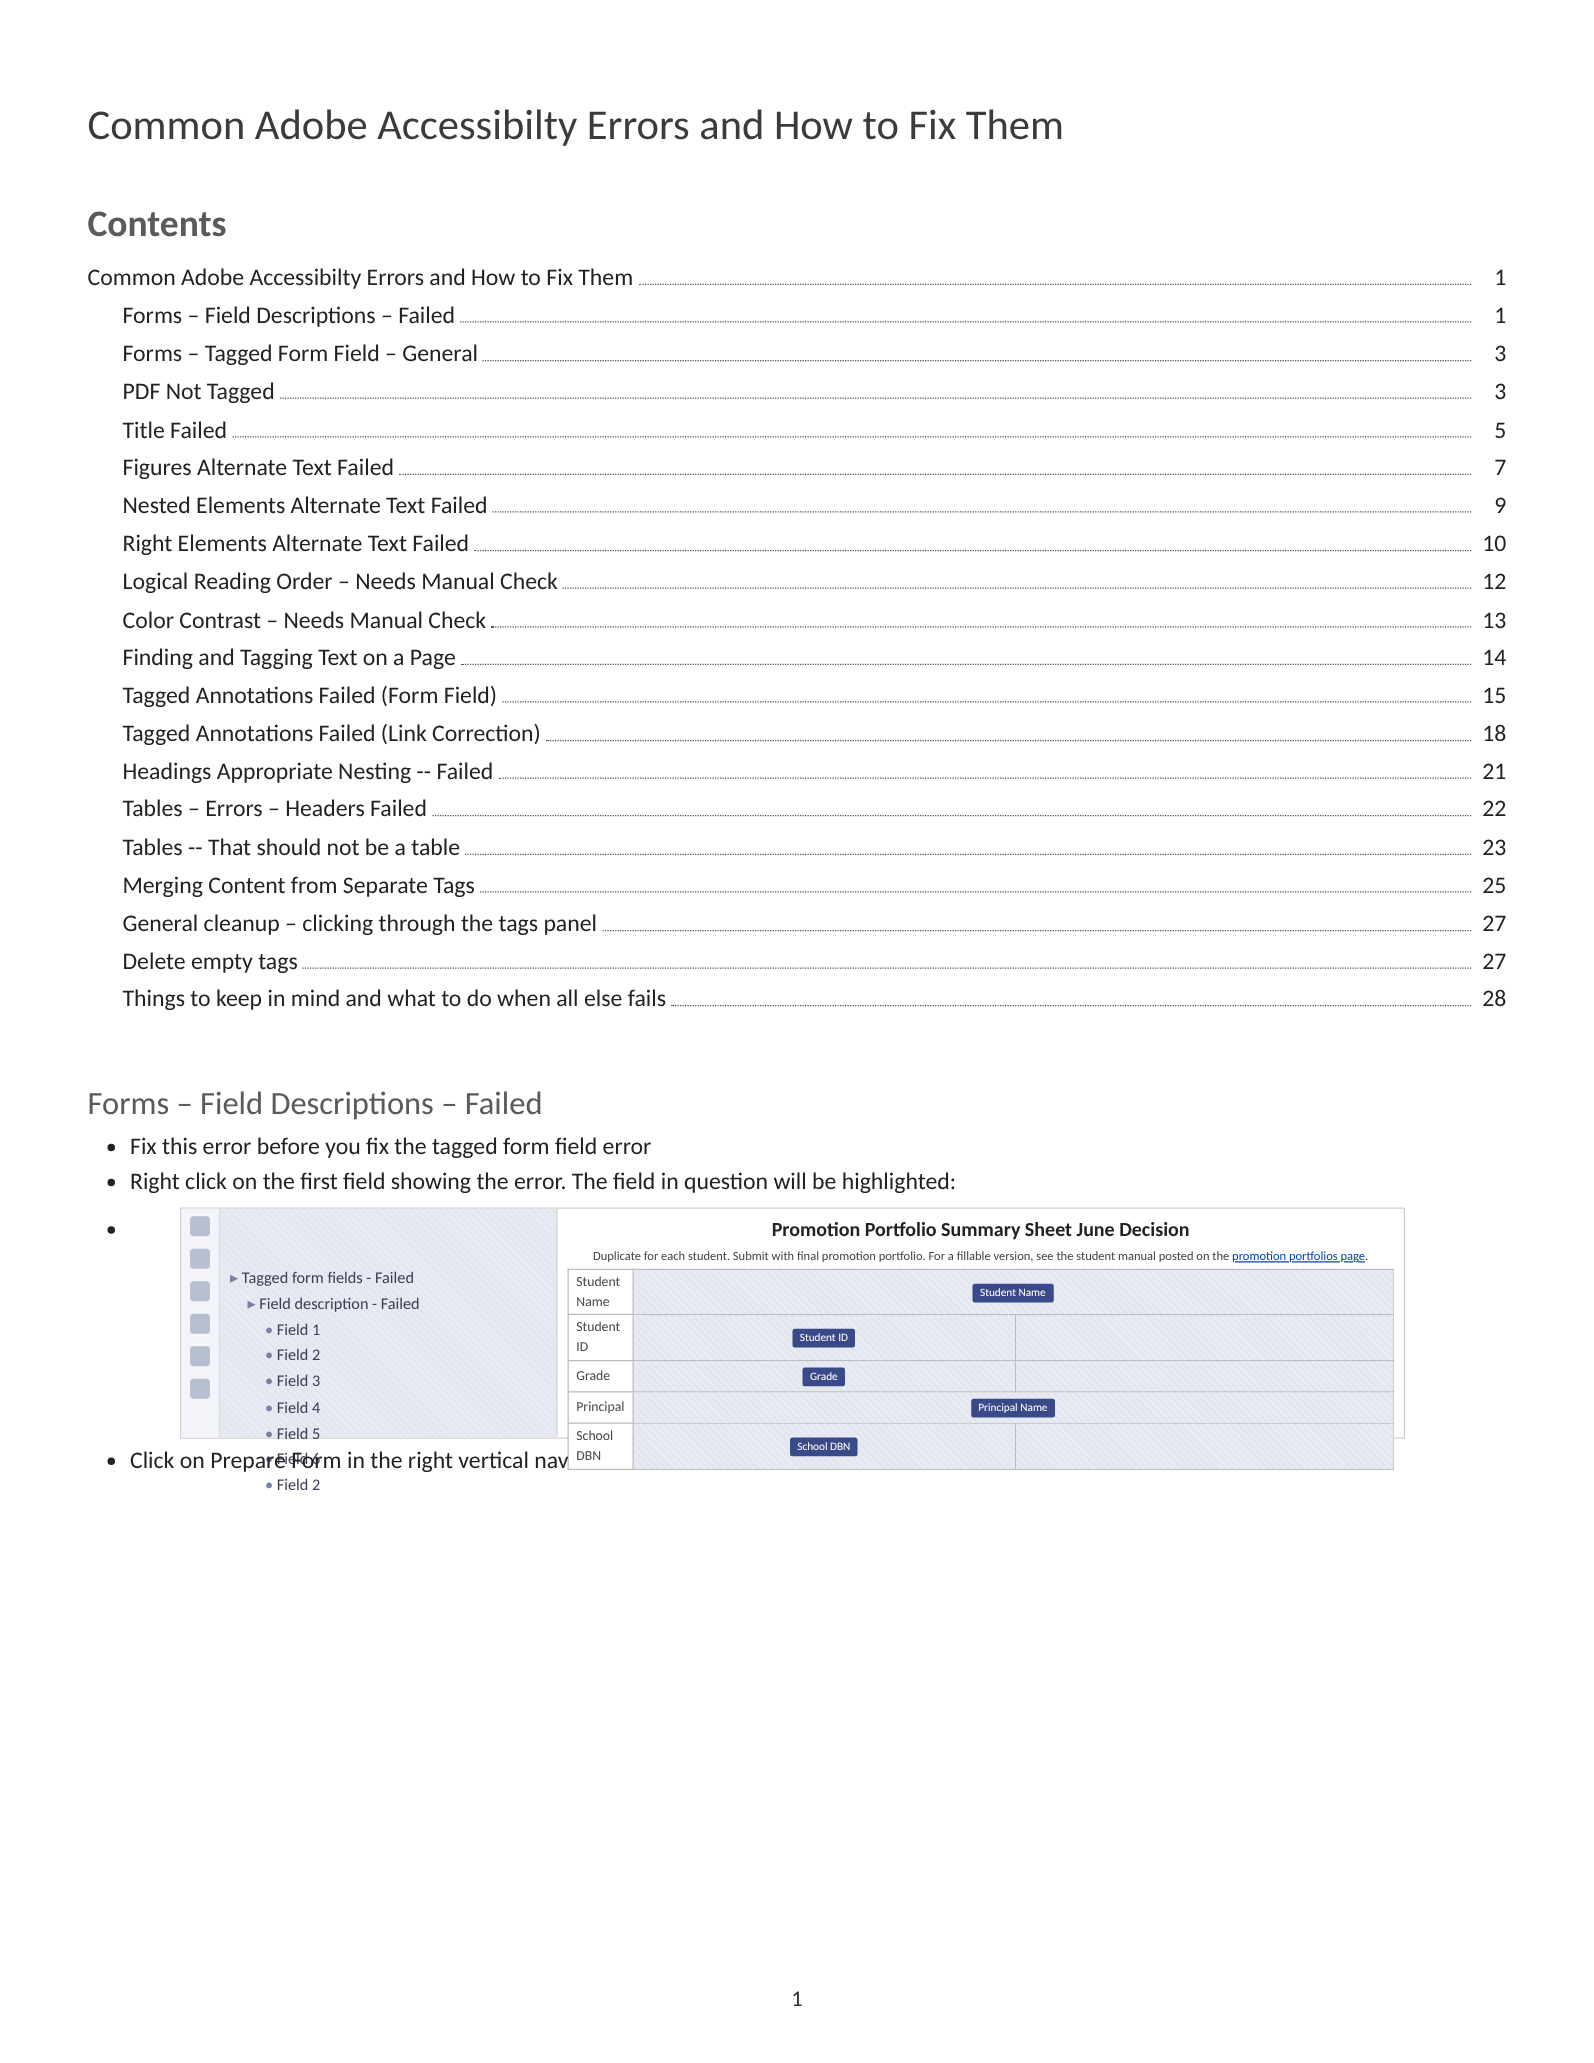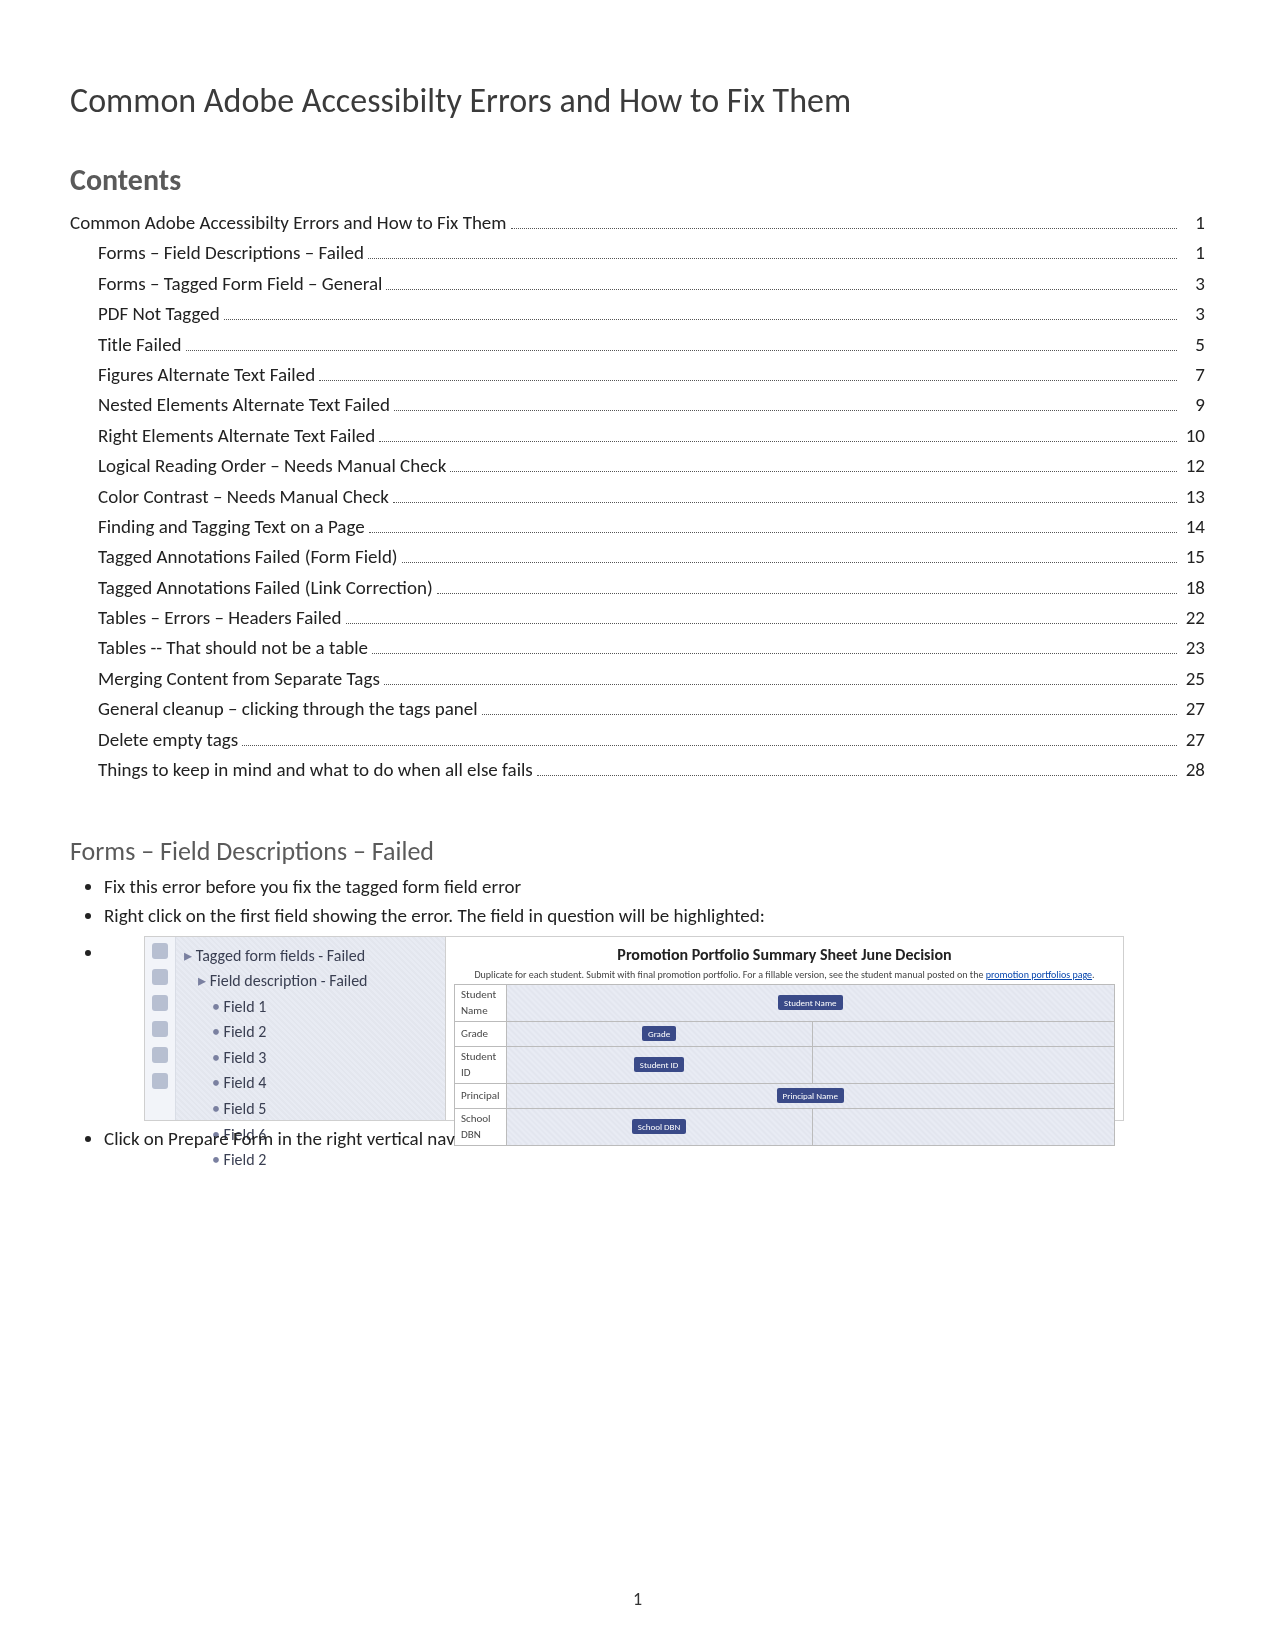--- a/index.html
+++ b/index.html
@@ -90,22 +90,23 @@
     gap: 10px;
   }
   .ss-iconcol span {
     width: 16px; height: 16px; border-radius: 3px;
     background: #b7bfd1;
   }
   .ss-tree {
     flex: 1;
     padding: 6px 8px;
     color: #3a3f52;
-    font-size: 16px;
+    font-size: 13px;
     line-height: 1.6;
+    margin-top: 40px;
   }
   .ss-tree .node { margin-left: 14px; }
   .ss-tree .node2 { margin-left: 28px; }
   .ss-tree .bullet::before { content: "▸ "; color:#7a80a0; }
   .ss-tree .dot::before { content: "• "; color:#7a80a0; }
   
   .ss-right {
     flex: 1;
     padding: 4px 8px 8px 8px;
     display: flex;
@@ -214,20 +215,25 @@
       </div>
       <div class="toc-line level1">
         <span class="toc-title">Tagged Annotations Failed (Form Field)</span>
         <span class="toc-dots"></span>
         <span class="toc-page">15</span>
       </div>
       <div class="toc-line level1">
         <span class="toc-title">Tagged Annotations Failed (Link Correction)</span>
         <span class="toc-dots"></span>
         <span class="toc-page">18</span>
+      </div>
+      <div class="toc-line level1">
+        <span class="toc-title">Headings Appropriate Nesting -- Failed</span>
+        <span class="toc-dots"></span>
+        <span class="toc-page">21</span>
       </div>
       <div class="toc-line level1">
         <span class="toc-title">Tables – Errors – Headers Failed</span>
         <span class="toc-dots"></span>
         <span class="toc-page">22</span>
       </div>
       <div class="toc-line level1">
         <span class="toc-title">Tables -- That should not be a table</span>
         <span class="toc-dots"></span>
         <span class="toc-page">23</span>
@@ -287,27 +293,27 @@
           <div class="ss-sub">
             <span>Duplicate for each student. Submit with final promotion portfolio. For a fillable version, see the student manual posted on the </span><a>promotion portfolios page</a><span>.</span>
           </div>
           <table class="ss-table">
             <tbody>
                 <tr>
               <td class="label">Student Name</td>
               <td class="field center" colspan="2"><span class="chip">Student Name</span></td>
             </tr>
             <tr>
+              <td class="label">Student ID</td>
+              <td class="field center half"><span class="chip">Student ID</span></td>
+              <td class="field half"></td>
+            </tr>
+            <tr>
               <td class="label">Grade</td>
               <td class="field center half"><span class="chip">Grade</span></td>
-              <td class="field half"></td>
-            </tr>
-            <tr>
-              <td class="label">Student ID</td>
-              <td class="field center half"><span class="chip">Student ID</span></td>
               <td class="field half"></td>
             </tr>
             <tr>
               <td class="label">Principal</td>
               <td class="field center" colspan="2"><span class="chip">Principal Name</span></td>
             </tr>
             <tr>
               <td class="label">School DBN</td>
               <td class="field center half"><span class="chip">School DBN</span></td>
               <td class="field half"></td>

